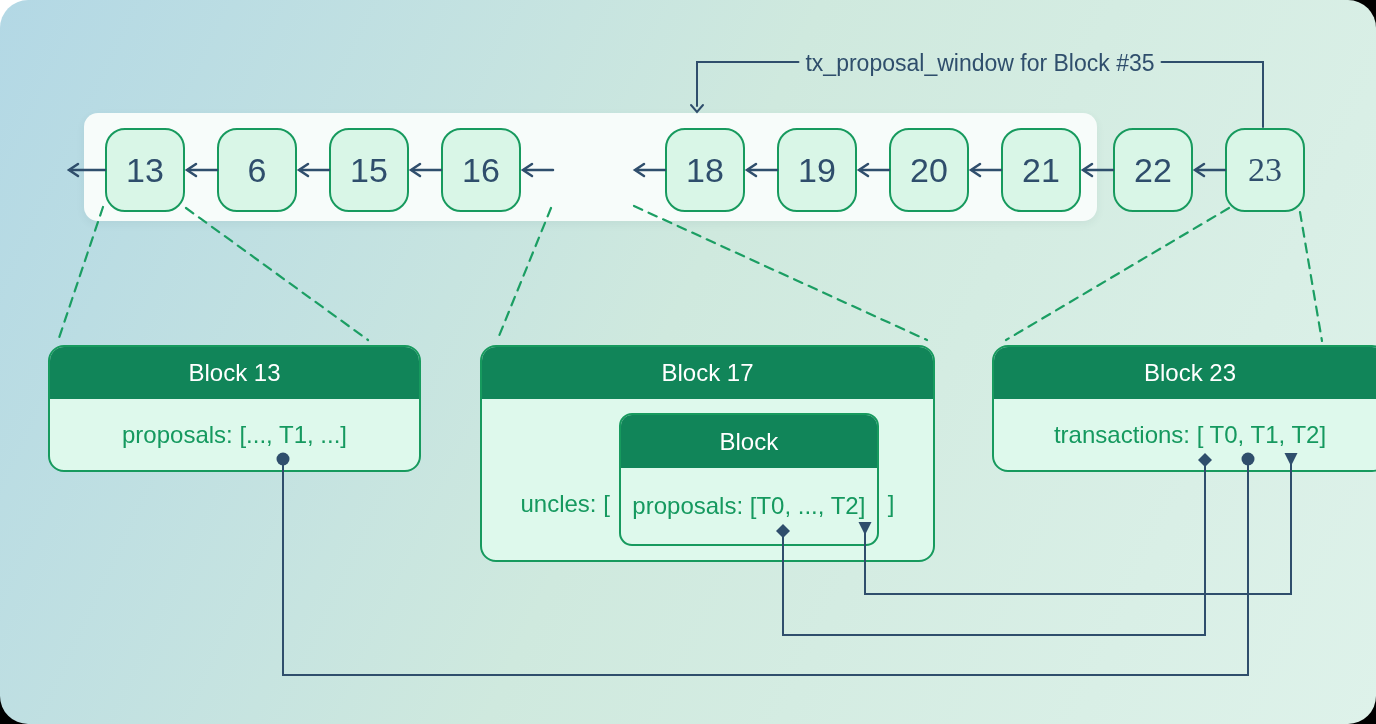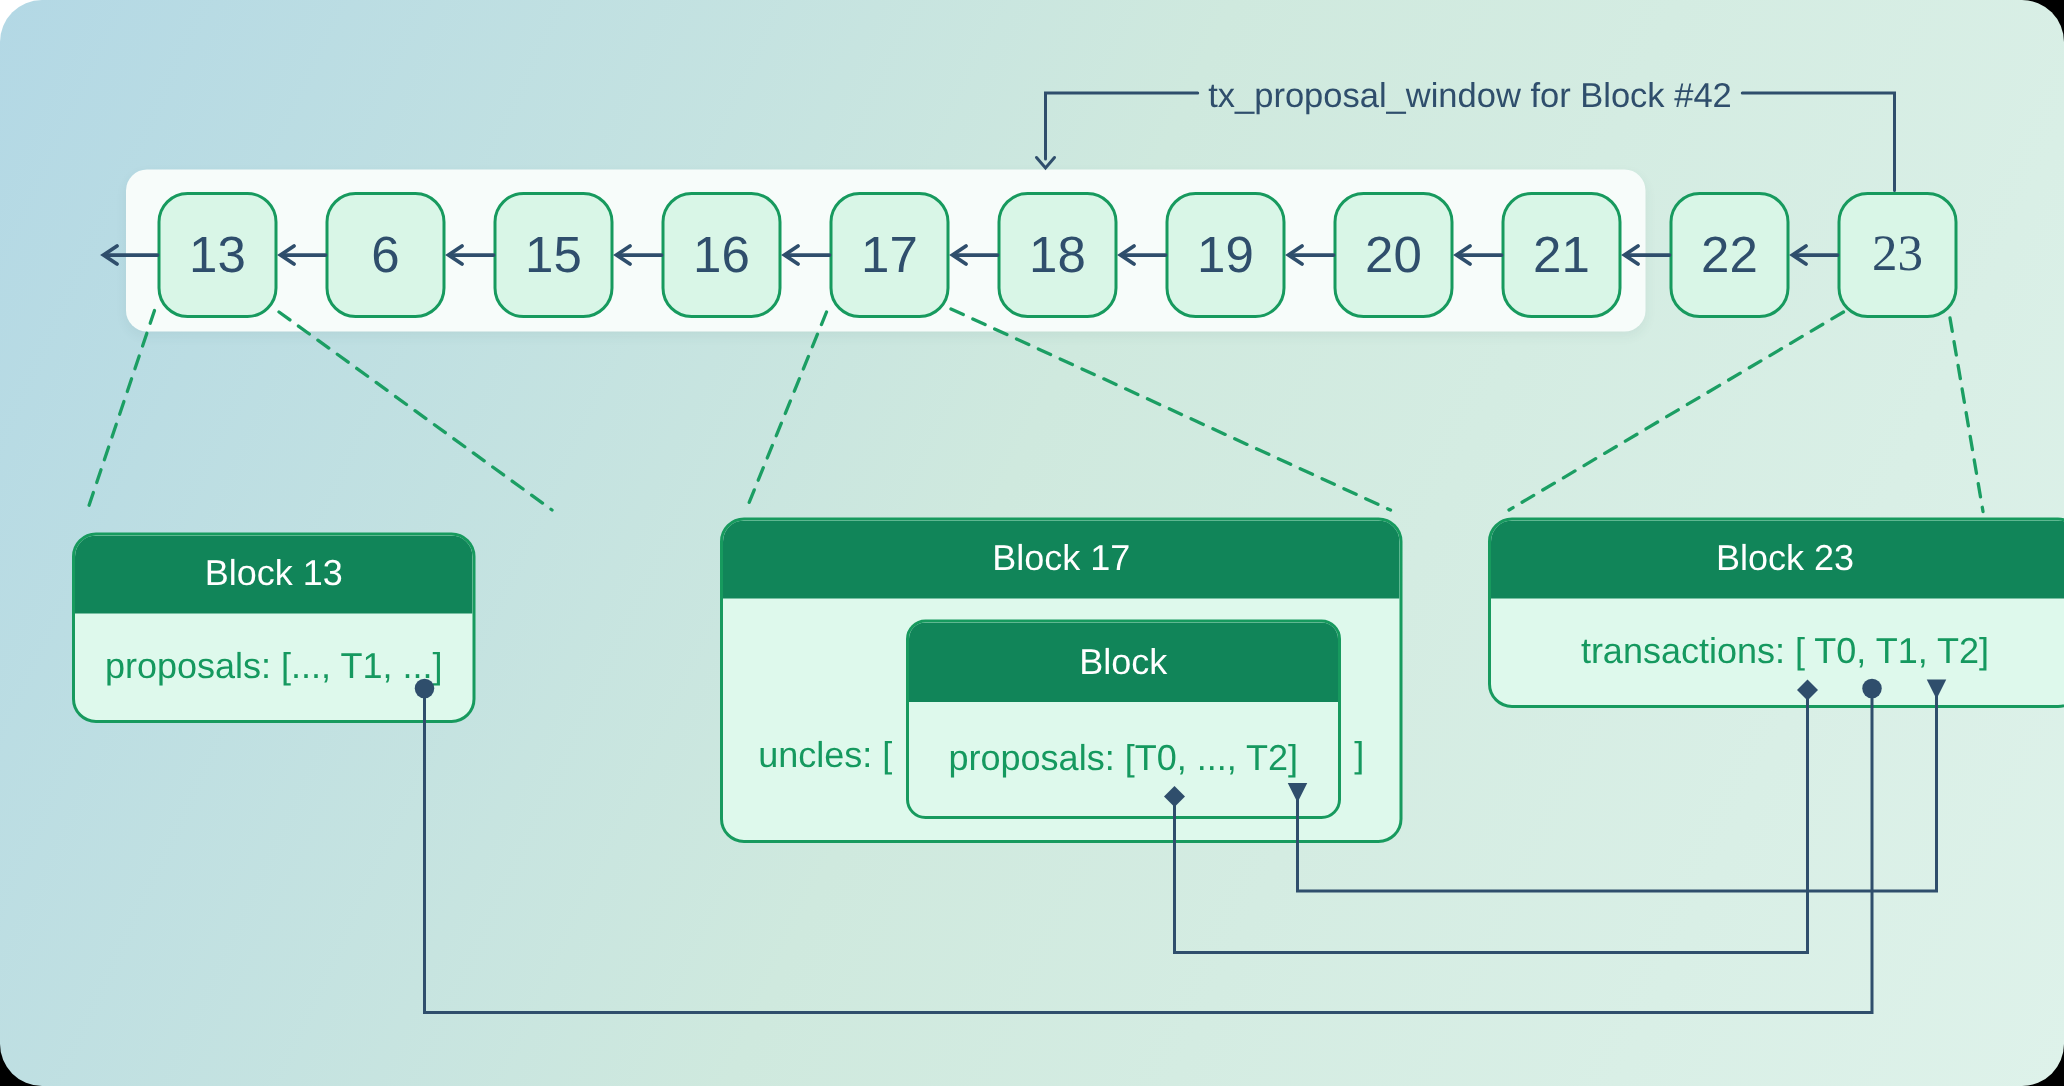--- a/index.html
+++ b/index.html
@@ -56,21 +56,21 @@
   .box-header{
     height:52px;flex:0 0 52px;background:var(--header-green);
     display:flex;align-items:center;justify-content:center;
     color:#fff;font-size:24px;
   }
   .box-content{
     flex:1;display:flex;align-items:center;justify-content:center;
     color:var(--text-green);font-size:24px;white-space:nowrap;
   }
   .nested-box{
-    width:290px;height:133px;border:2px solid var(--border-green);
+    width:260px;height:133px;border:2px solid var(--border-green);
     border-radius:13px;background:var(--mint-body);overflow:hidden;
     display:flex;flex-direction:column;
   }
   .nested-box .box-header{height:53px;flex:0 0 53px;}
   .bracket-text{color:var(--text-green);font-size:24px;transform:translateY(24px);white-space:pre;}
   .uncles-row{gap:9px;}
   svg.overlay{position:absolute;left:0;top:0;z-index:5;pointer-events:none;}
   .navy-stroke{stroke:var(--navy);stroke-width:2.5;stroke-linecap:round;fill:none;}
   .connector{stroke:var(--navy);stroke-width:2;fill:none;}
   .marker-fill{fill:var(--navy);stroke:none;}
@@ -84,34 +84,33 @@
 
 <div class="canvas">
 
   <div class="window-highlight"></div>
 
   <div class="chain">
       <div class="chain-block" style="left: 105px;">13</div>
       <div class="chain-block" style="left: 217px;">6</div>
       <div class="chain-block" style="left: 329px;">15</div>
       <div class="chain-block" style="left: 441px;">16</div>
-      <div class="chain-block" style="left: 553px;">17</div>
       <div class="chain-block" style="left: 665px;">18</div>
       <div class="chain-block" style="left: 777px;">19</div>
       <div class="chain-block" style="left: 889px;">20</div>
       <div class="chain-block" style="left: 1001px;">21</div>
       <div class="chain-block" style="left: 1113px;">22</div>
       <div class="chain-block" style="left: 1225px; font-family: Liberation Serif, serif;">23</div>
     </div>
 
   <div class="annotation">
-    <span>tx_proposal_window for Block #42</span>
-  </div>
-
-  <div class="detail-box" style="left:48px;width:269px;height:127px;margin-top:10px;">
+    <span>tx_proposal_window for Block #35</span>
+  </div>
+
+  <div class="detail-box" style="left:48px;width:373px;height:127px;">
     <div class="box-header">Block 13</div>
     <div class="box-content">proposals: [..., T1, ...]</div>
   </div>
 
   <div class="detail-box" style="left:480px;width:455px;height:217px;">
     <div class="box-header">Block 17</div>
     <div class="box-content uncles-row">
       <span class="bracket-text">uncles: [</span>
       <div class="nested-box">
         <div class="box-header">Block</div>

